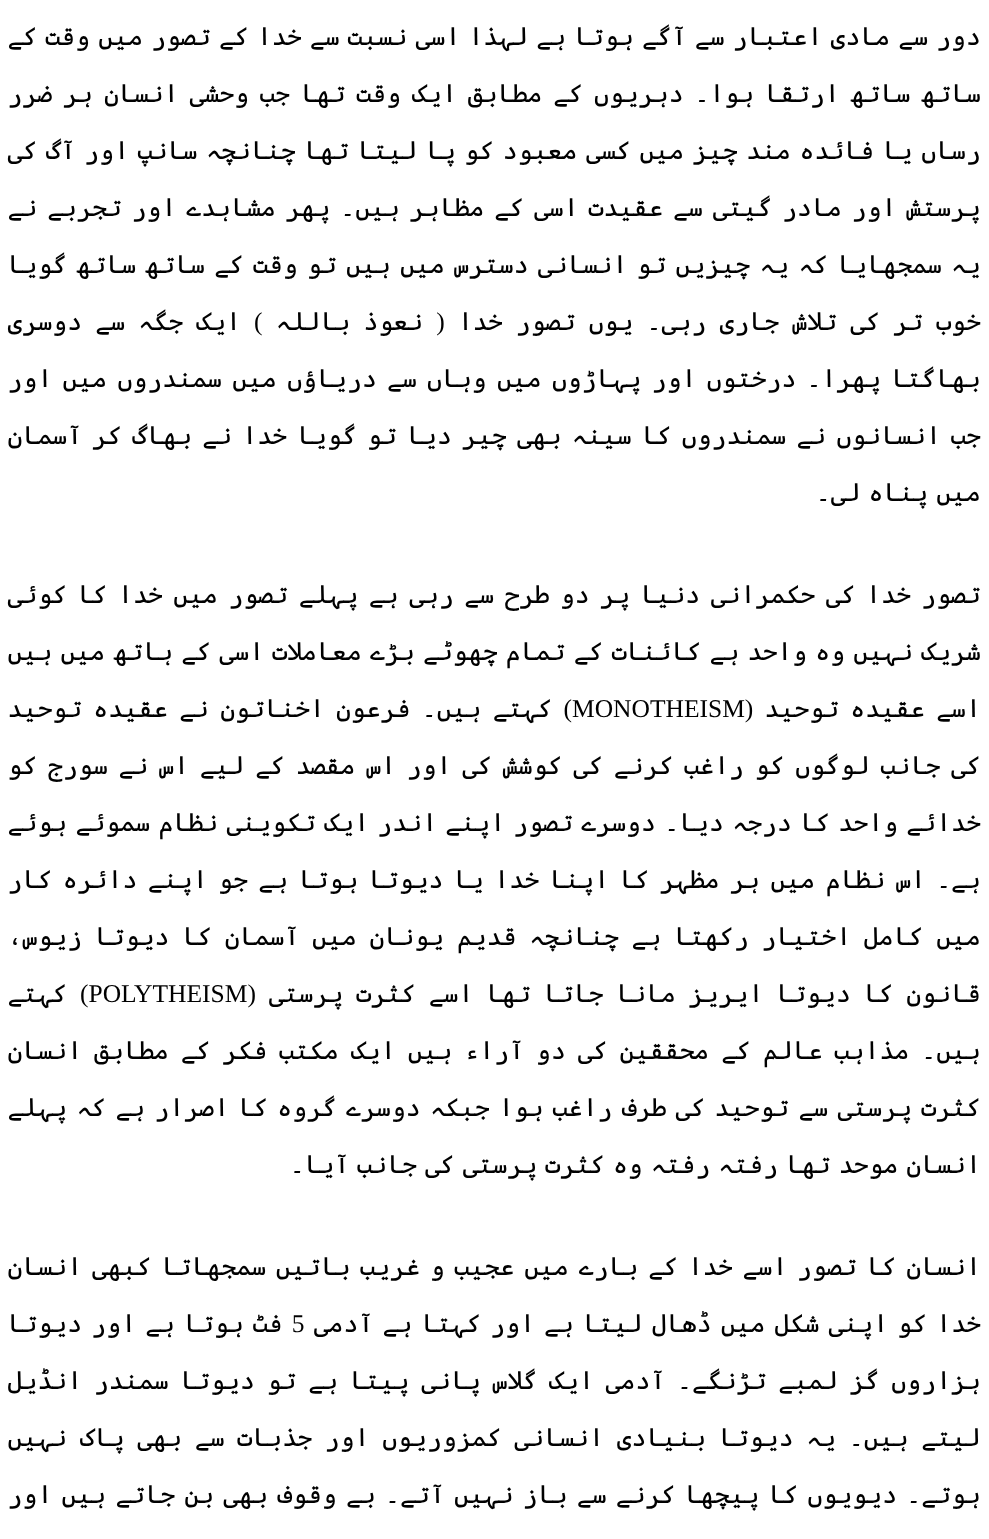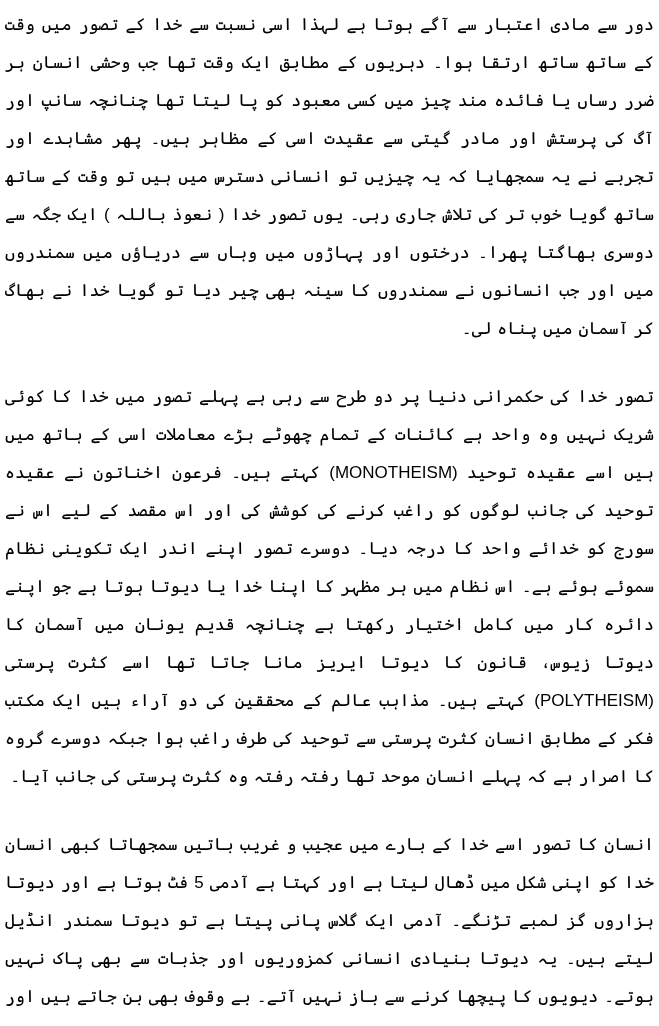--- a/index.html
+++ b/index.html
@@ -15,21 +15,21 @@
   .page {
     box-sizing: border-box;
     width: 659px;
     height: 1026px;
     padding: 6px 5px 0 5px;
     background: #ffffff;
     direction: rtl;
     overflow: hidden;
   }
   .para {
-    font-family: Liberation Sans, sans-serif;
+    font-family: Liberation Serif, serif;
     font-size: 17px;
     line-height: 38px;
     color: #000000;
     text-align: justify;
     text-align-last: right;
     direction: rtl;
     unicode-bidi: embed;
     margin: 0 0 30px 0;
     word-spacing: 1px;
   }

